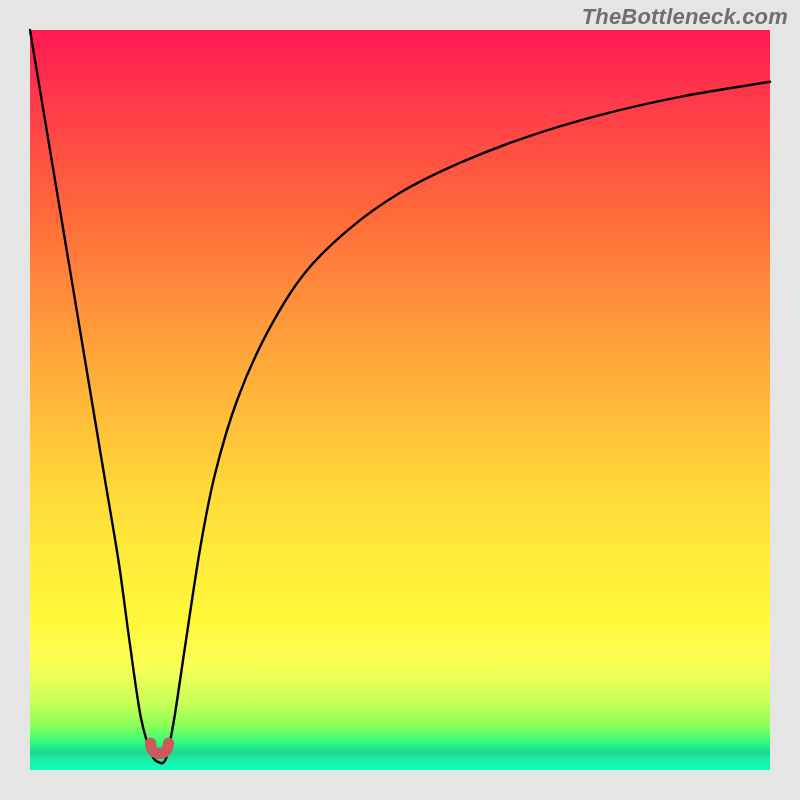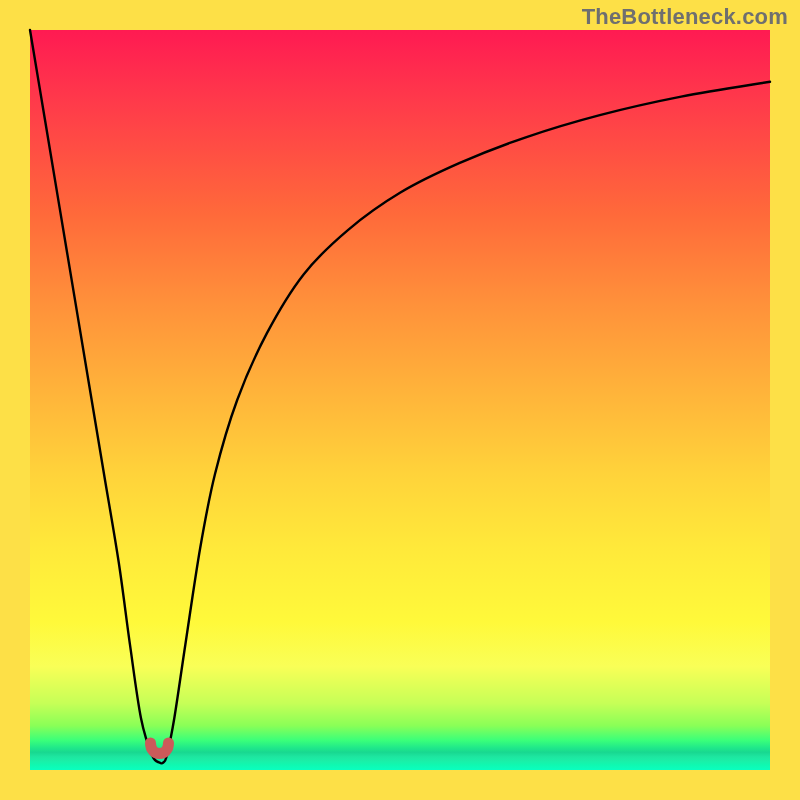--- a/index.html
+++ b/index.html
@@ -9,21 +9,22 @@
     height: 800px;
     background: #000;
     overflow: hidden;
   }
   .frame {
     position: absolute;
     top: 0;
     left: 0;
     width: 800px;
     height: 800px;
-    background: #fde047;
+    background: #e5e5e5;
+    font-style: italic;
   }
   .plot-area {
     position: absolute;
     left: 30px;
     top: 30px;
     width: 740px;
     height: 740px;
     background: linear-gradient(to bottom,
       #ff1a52 0%,
       #ff3b4a 10%,

